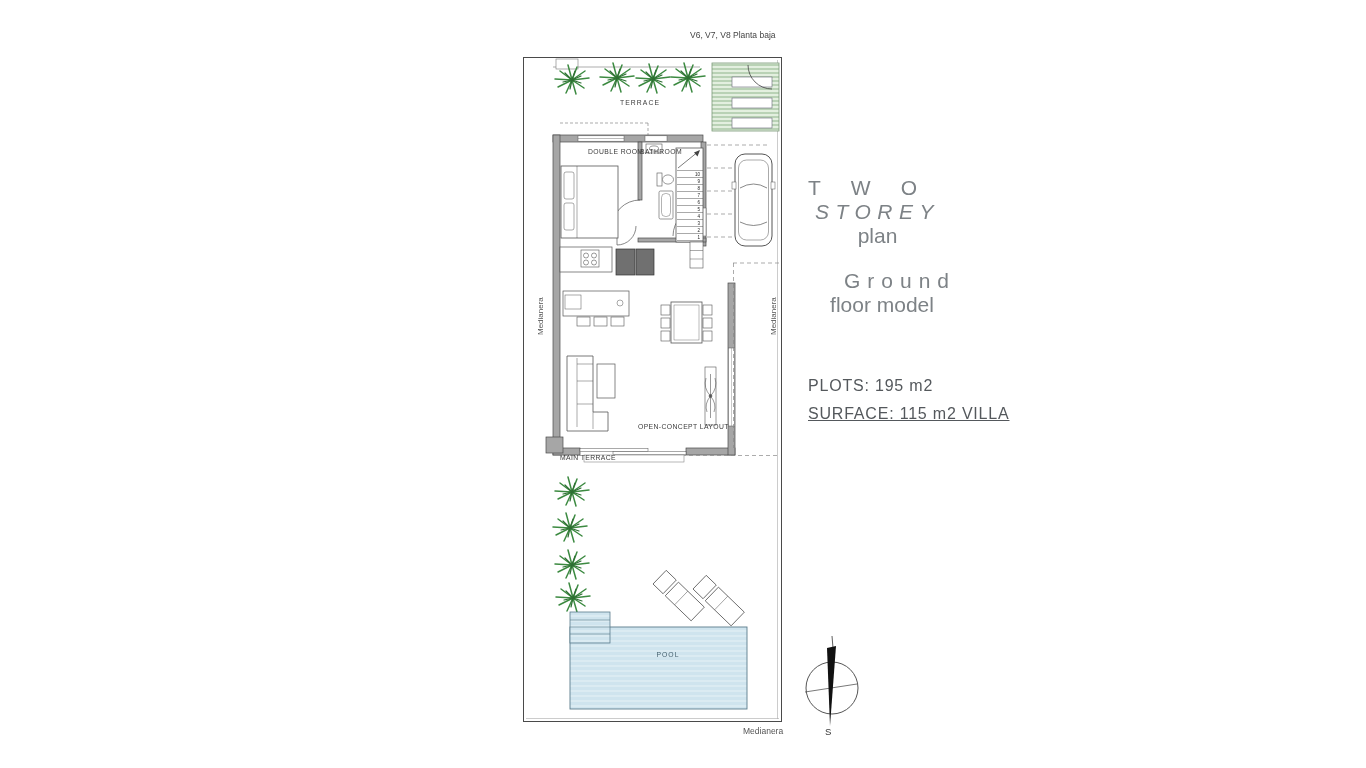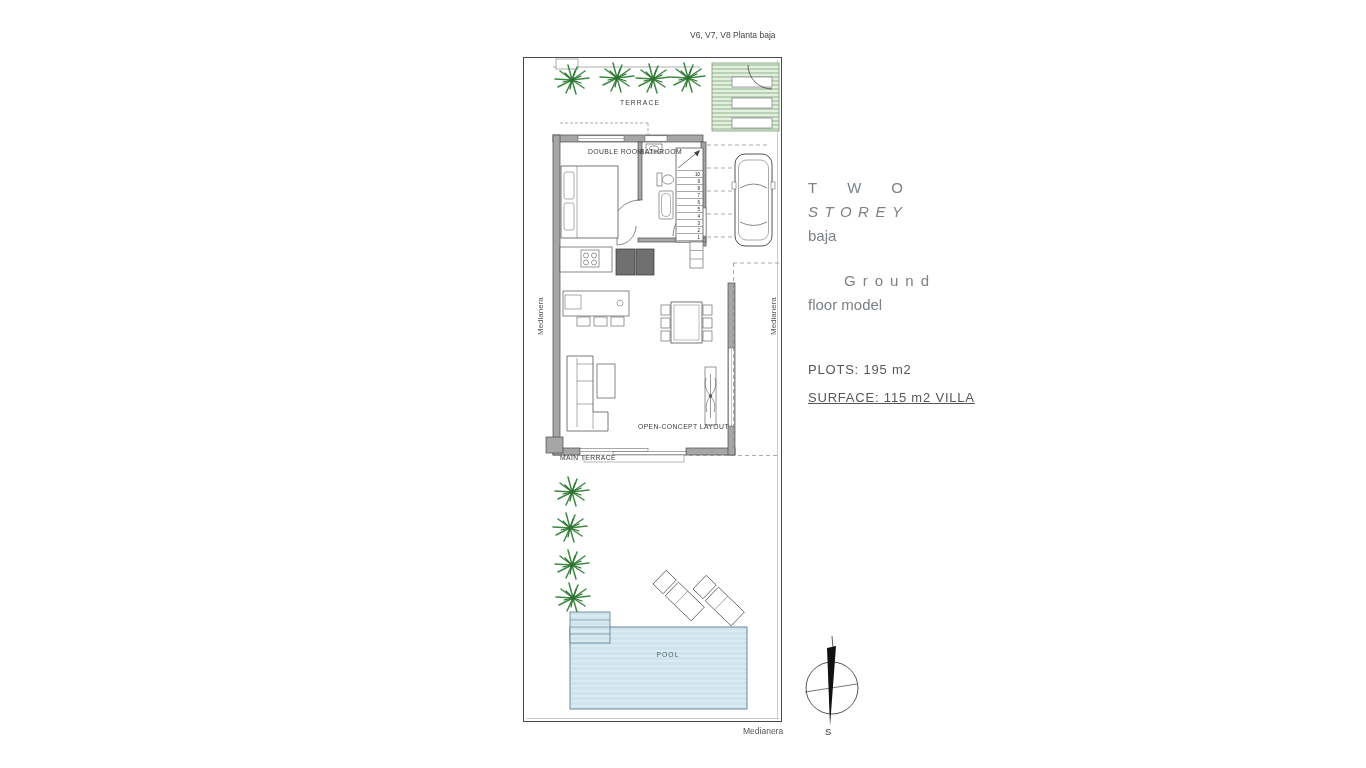--- a/index.html
+++ b/index.html
@@ -3,25 +3,25 @@
 <meta charset="utf-8">
 <style>
   html,body{margin:0;padding:0;background:#ffffff;}
   .stage{position:relative;width:1366px;height:768px;background:#ffffff;overflow:hidden;
          font-family:"Liberation Sans",sans-serif;}
   .stage svg{position:absolute;left:0;top:0;}
   .lbl{position:absolute;color:#3a3a3a;white-space:nowrap;line-height:1;}
   .vert{transform:rotate(-90deg);transform-origin:0 0;}
   .tiny{font-size:6.8px;letter-spacing:.4px;}
   .info{position:absolute;color:#7d8286;}
-  .big{font-size:15px;line-height:24px;font-weight:400;}
+  .big{font-size:21px;line-height:24px;font-weight:400;text-align:center;}
   .two{letter-spacing:30px;}
   .storey{letter-spacing:6.5px;font-style:italic;}
   .ground{letter-spacing:7px;margin-left:36px;}
-  .spec{font-size:13px;letter-spacing:.8px;color:#54585c;}
+  .spec{font-size:16px;letter-spacing:.8px;color:#54585c;margin-top:15px;}
 </style>
 </head>
 <body>
 
 <div class="stage">
 
 <svg width="1366" height="768" viewBox="0 0 1366 768">
   <defs>
     <pattern id="water" width="6" height="5" patternUnits="userSpaceOnUse">
       <rect width="6" height="5" fill="#cfe4ee"></rect>
@@ -238,21 +238,21 @@
 <div class="lbl tiny" style="left:560px;top:455px;">MAIN TERRACE</div>
 <div class="lbl tiny" style="left:648px;top:652px;width:40px;text-align:center;letter-spacing:1px;color:#44606e;">POOL</div>
 <div class="lbl vert" style="left:537px;top:335px;font-size:8px;color:#555;">Medianera</div>
 <div class="lbl vert" style="left:770px;top:335px;font-size:8px;color:#555;">Medianera</div>
 <div class="lbl" style="left:743px;top:727px;font-size:8.5px;color:#555;">Medianera</div>
 <div class="lbl" style="left:825px;top:727px;font-size:9.5px;color:#333;">S</div>
 
 <div class="info" style="left:808px;top:176px;">
   <div class="big two">TWO</div>
   <div class="big storey">STOREY</div>
-  <div class="big">baja</div>
+  <div class="big">plan</div>
 </div>
 <div class="info" style="left:808px;top:269px;">
   <div class="big ground">Ground</div>
   <div class="big">floor model</div>
 </div>
 <div class="info spec" style="left:808px;top:362px;">PLOTS: 195 m2</div>
 <div class="info spec" style="left:808px;top:390px;text-decoration:underline;">SURFACE: 115 m2 VILLA</div>
 
 </div>
 

